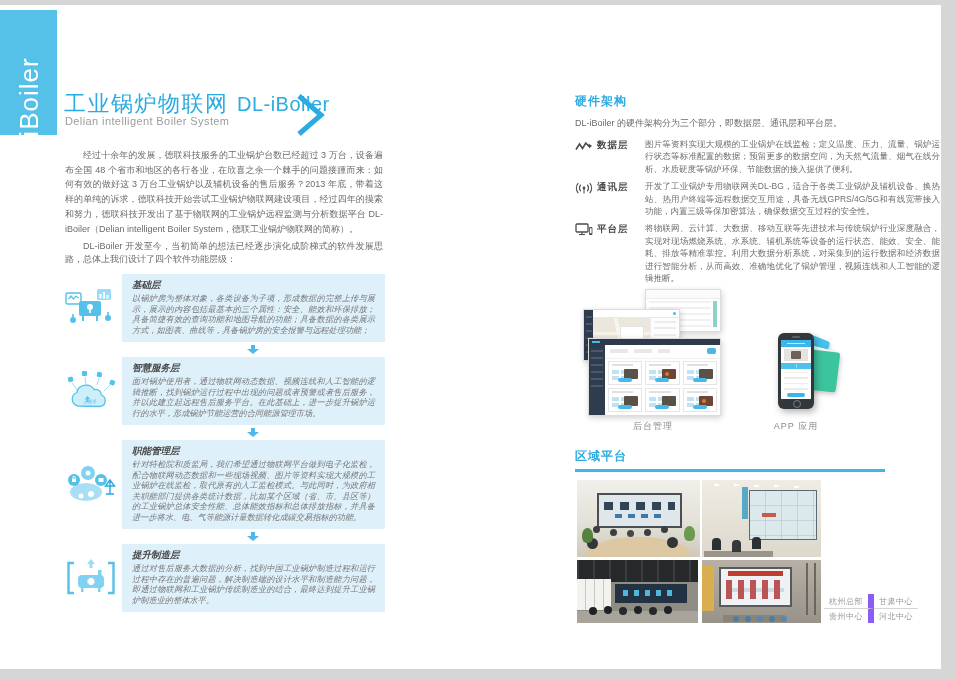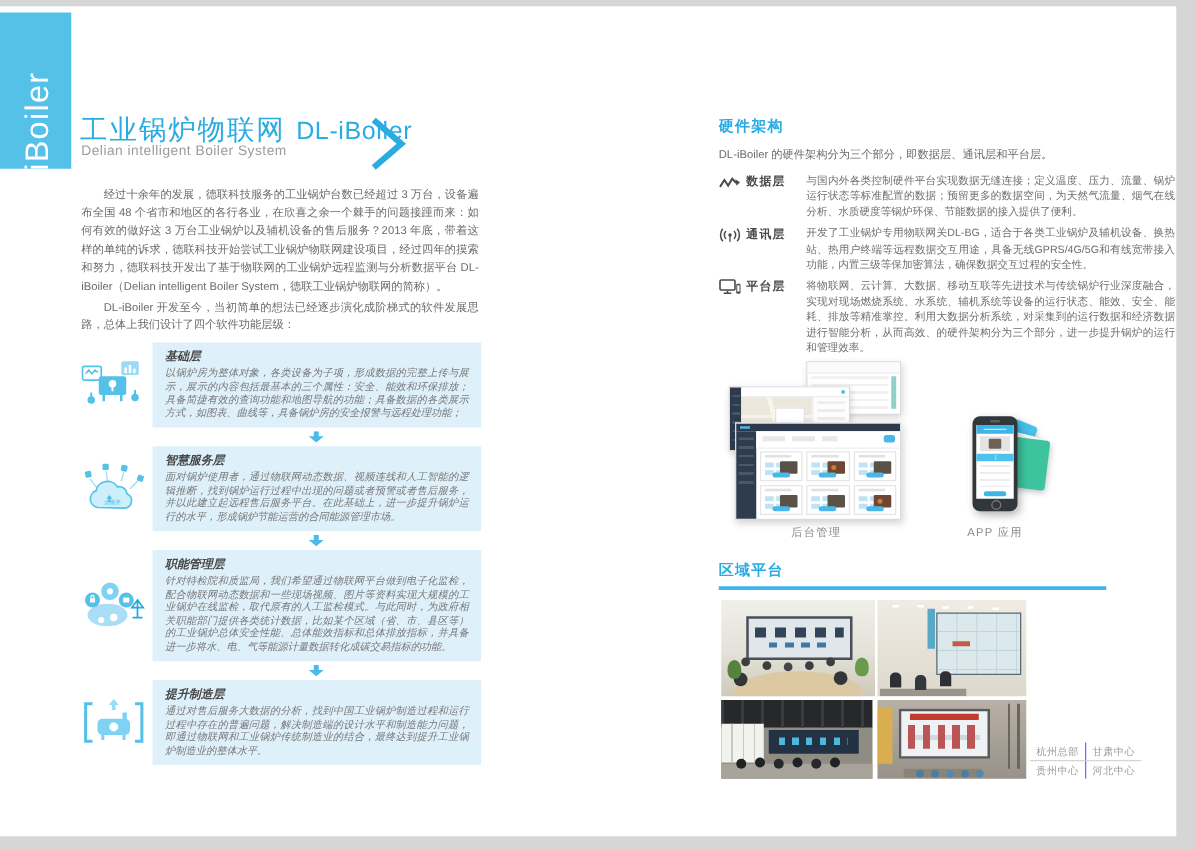--- a/index.html
+++ b/index.html
@@ -177,21 +177,21 @@
                repeating-linear-gradient(180deg,transparent 0 8px,#cfd8dc 8px 12px);}
   .frame4{position:absolute;right:0;top:4%;width:13%;height:82%;
     background:repeating-linear-gradient(90deg,#6a665e 0 2px,transparent 2px 8px);}
   .table4{position:absolute;left:18%;bottom:3%;width:52%;height:10%;background:#8a8478;}
   .chairs4{position:absolute;left:26%;bottom:1px;width:6px;height:6px;border-radius:50%;background:#4a7da5;
     box-shadow:12px 0 0 #4a7da5,24px 0 0 #5588b0,36px 0 0 #4a7da5,48px 0 0 #5588b0;}
 
   .centers{position:absolute;left:249px;top:114px;display:grid;grid-template-columns:auto auto;
     font-size:8px;line-height:9px;color:#9a9a9a;letter-spacing:.5px;}
   .ctr{padding:2.5px 5px;}
-  .ctr.c0{border-right:1px solid #8b5cf6;}
+  .ctr.c0{border-right:6px solid #8b5cf6;}
   .ctr.r1{border-top:1px solid #d5d5d5;}
 
   svg{display:block;}
 </style>
 </head>
 <body>
 
 <div class="page">
 
   <div class="logo-block">
@@ -331,21 +331,21 @@
     <div class="hw-item">
       <div class="hw-labelcol">
         <span>
           <svg width="18" height="12" viewBox="0 0 18 12">
             <path d="M1,9.5 L4.5,4 L7.5,8.5 L10.8,3 L14,6.5" fill="none" stroke="#4a4a4a" stroke-width="1.6"></path>
             <polygon points="13.2,3.4 17,5.8 14.2,8.6" fill="#4a4a4a"></polygon>
           </svg>
         </span>
         <span class="hw-label">数据层</span>
       </div>
-      <div class="hw-text">与国内外各类控制硬件平台实现数据无缝连接；定义温度、压力、流量、锅炉运行状态等标准配置的数据；预留更多的数据空间，为天然气流量、烟气在线分析、水质硬度等锅炉环保、节能数据的接入提供了便利。</div>
+      <div class="hw-text">图片等资料实现大规模的工业锅炉在线监检；定义温度、压力、流量、锅炉运行状态等标准配置的数据；预留更多的数据空间，为天然气流量、烟气在线分析、水质硬度等锅炉环保、节能数据的接入提供了便利。</div>
     </div>
 
     <div class="hw-item">
       <div class="hw-labelcol">
         <span>
           <svg width="18" height="12" viewBox="0 0 18 12">
             <circle cx="9" cy="6" r="1.4" fill="#4a4a4a"></circle>
             <rect x="8.5" y="6.5" width="1" height="5" fill="#4a4a4a"></rect>
             <path d="M5.8,2.8 a4.5,4.5 0 0 0 0,6.4 M3.2,1 a8,8 0 0 0 0,10" fill="none" stroke="#4a4a4a" stroke-width="1.2"></path>
             <path d="M12.2,2.8 a4.5,4.5 0 0 1 0,6.4 M14.8,1 a8,8 0 0 1 0,10" fill="none" stroke="#4a4a4a" stroke-width="1.2"></path>
@@ -361,21 +361,21 @@
         <span>
           <svg width="18" height="13" viewBox="0 0 18 13">
             <rect x="1" y="1" width="12" height="8" rx="1" fill="none" stroke="#4a4a4a" stroke-width="1.3"></rect>
             <path d="M7,9.5 v2 M4,11.5 h6" stroke="#4a4a4a" stroke-width="1.2"></path>
             <rect x="14" y="4" width="3.4" height="8" rx="1" fill="#4a4a4a"></rect>
             <rect x="14.8" y="5.2" width="1.8" height="5" fill="#fff"></rect>
           </svg>
         </span>
         <span class="hw-label">平台层</span>
       </div>
-      <div class="hw-text">将物联网、云计算、大数据、移动互联等先进技术与传统锅炉行业深度融合，实现对现场燃烧系统、水系统、辅机系统等设备的运行状态、能效、安全、能耗、排放等精准掌控。利用大数据分析系统，对采集到的运行数据和经济数据进行智能分析，从而高效、的硬件架构分为三个部分，进一步提升锅炉的运行和管理效率。</div>
+      <div class="hw-text">将物联网、云计算、大数据、移动互联等先进技术与传统锅炉行业深度融合，实现对现场燃烧系统、水系统、辅机系统等设备的运行状态、能效、安全、能耗、排放等精准掌控。利用大数据分析系统，对采集到的运行数据和经济数据进行智能分析，从而高效、准确地优化了锅炉管理，视频连线和人工智能的逻辑推断。</div>
     </div>
 
     <div class="collage">
       <div class="win win-back">
         <div class="wb-head"></div>
           <div class="wb-rows"></div>
           <div class="wb-accent"></div>
       </div>
       <div class="win win-map">
         <div class="wm-side"></div>

